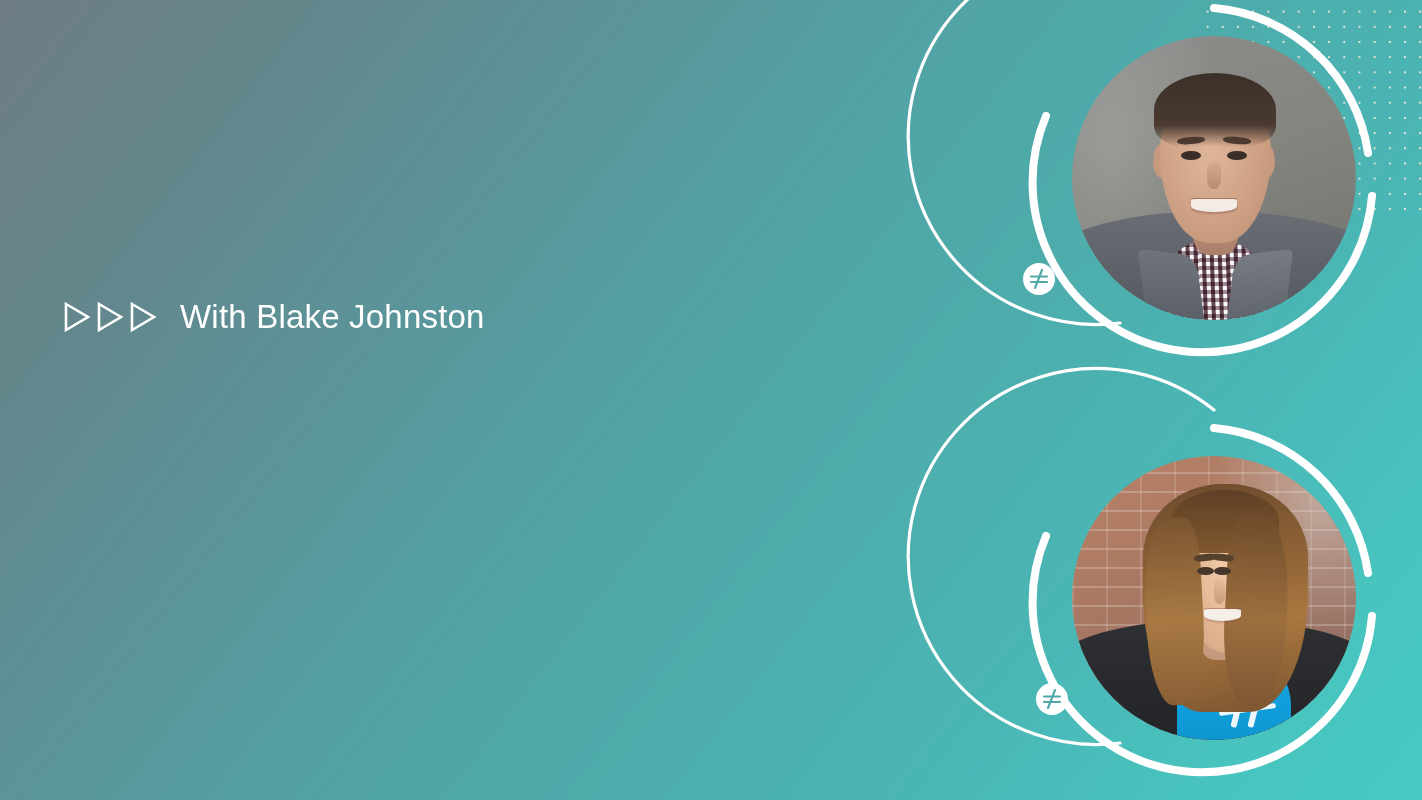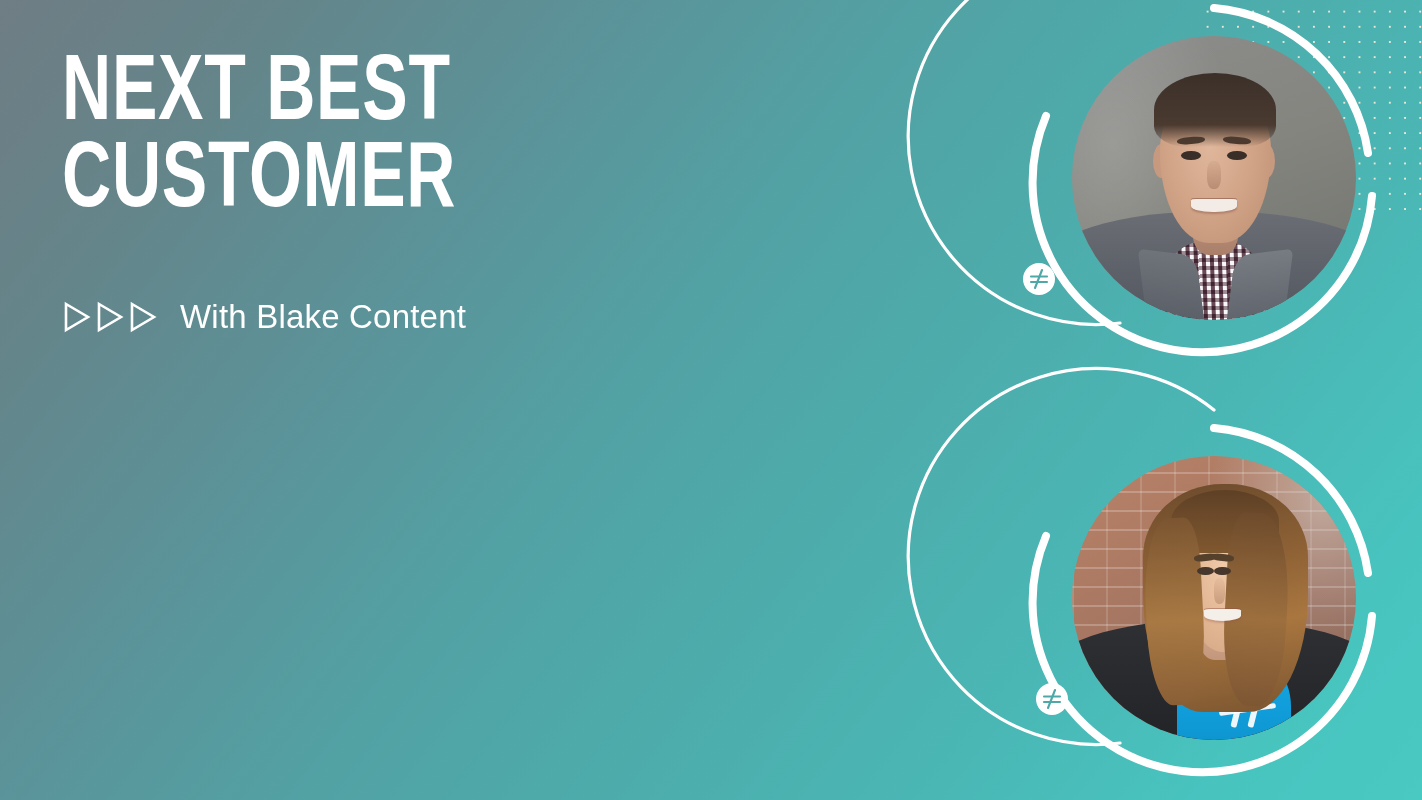--- a/index.html
+++ b/index.html
@@ -214,38 +214,34 @@
     transform-origin: left center;
   }
 </style>
 </head>
 <body>
 
 <div class="cover">
 
   <div class="dot-field"></div>
 
-  <div class="title-block">
-    <div class="title-line">NEXT BEST</div>
-    <div class="title-line">CUSTOMER</div>
-  </div>
 
   <div class="byline">
     <span class="tri-group">
       <svg width="30" height="34" viewBox="0 0 30 34">
         <path d="M4 4 L26 17 L4 30 Z" fill="none" stroke="#ffffff" stroke-width="2.6" stroke-linejoin="miter"></path>
       </svg>
       <svg width="30" height="34" viewBox="0 0 30 34">
         <path d="M4 4 L26 17 L4 30 Z" fill="none" stroke="#ffffff" stroke-width="2.6" stroke-linejoin="miter"></path>
       </svg>
       <svg width="30" height="34" viewBox="0 0 30 34">
         <path d="M4 4 L26 17 L4 30 Z" fill="none" stroke="#ffffff" stroke-width="2.6" stroke-linejoin="miter"></path>
       </svg>
     </span>
-    <span class="byline-text">With Blake Content</span>
+    <span class="byline-text">With Blake Johnston</span>
   </div>
 
 
   <div class="speaker top">
     <svg class="rings" viewBox="0 0 400 400">
 
       <path d="M 214 12 A 188 188 0 1 0 120 345" fill="none" stroke="#ffffff" stroke-width="3.2" stroke-linecap="round"></path>
 
       <path d="M 214 30 A 170 170 0 0 1 368 175" fill="none" stroke="#ffffff" stroke-width="8" stroke-linecap="round"></path>
       <path d="M 372 218 A 170 170 0 1 1 46 138" fill="none" stroke="#ffffff" stroke-width="8" stroke-linecap="round"></path>

